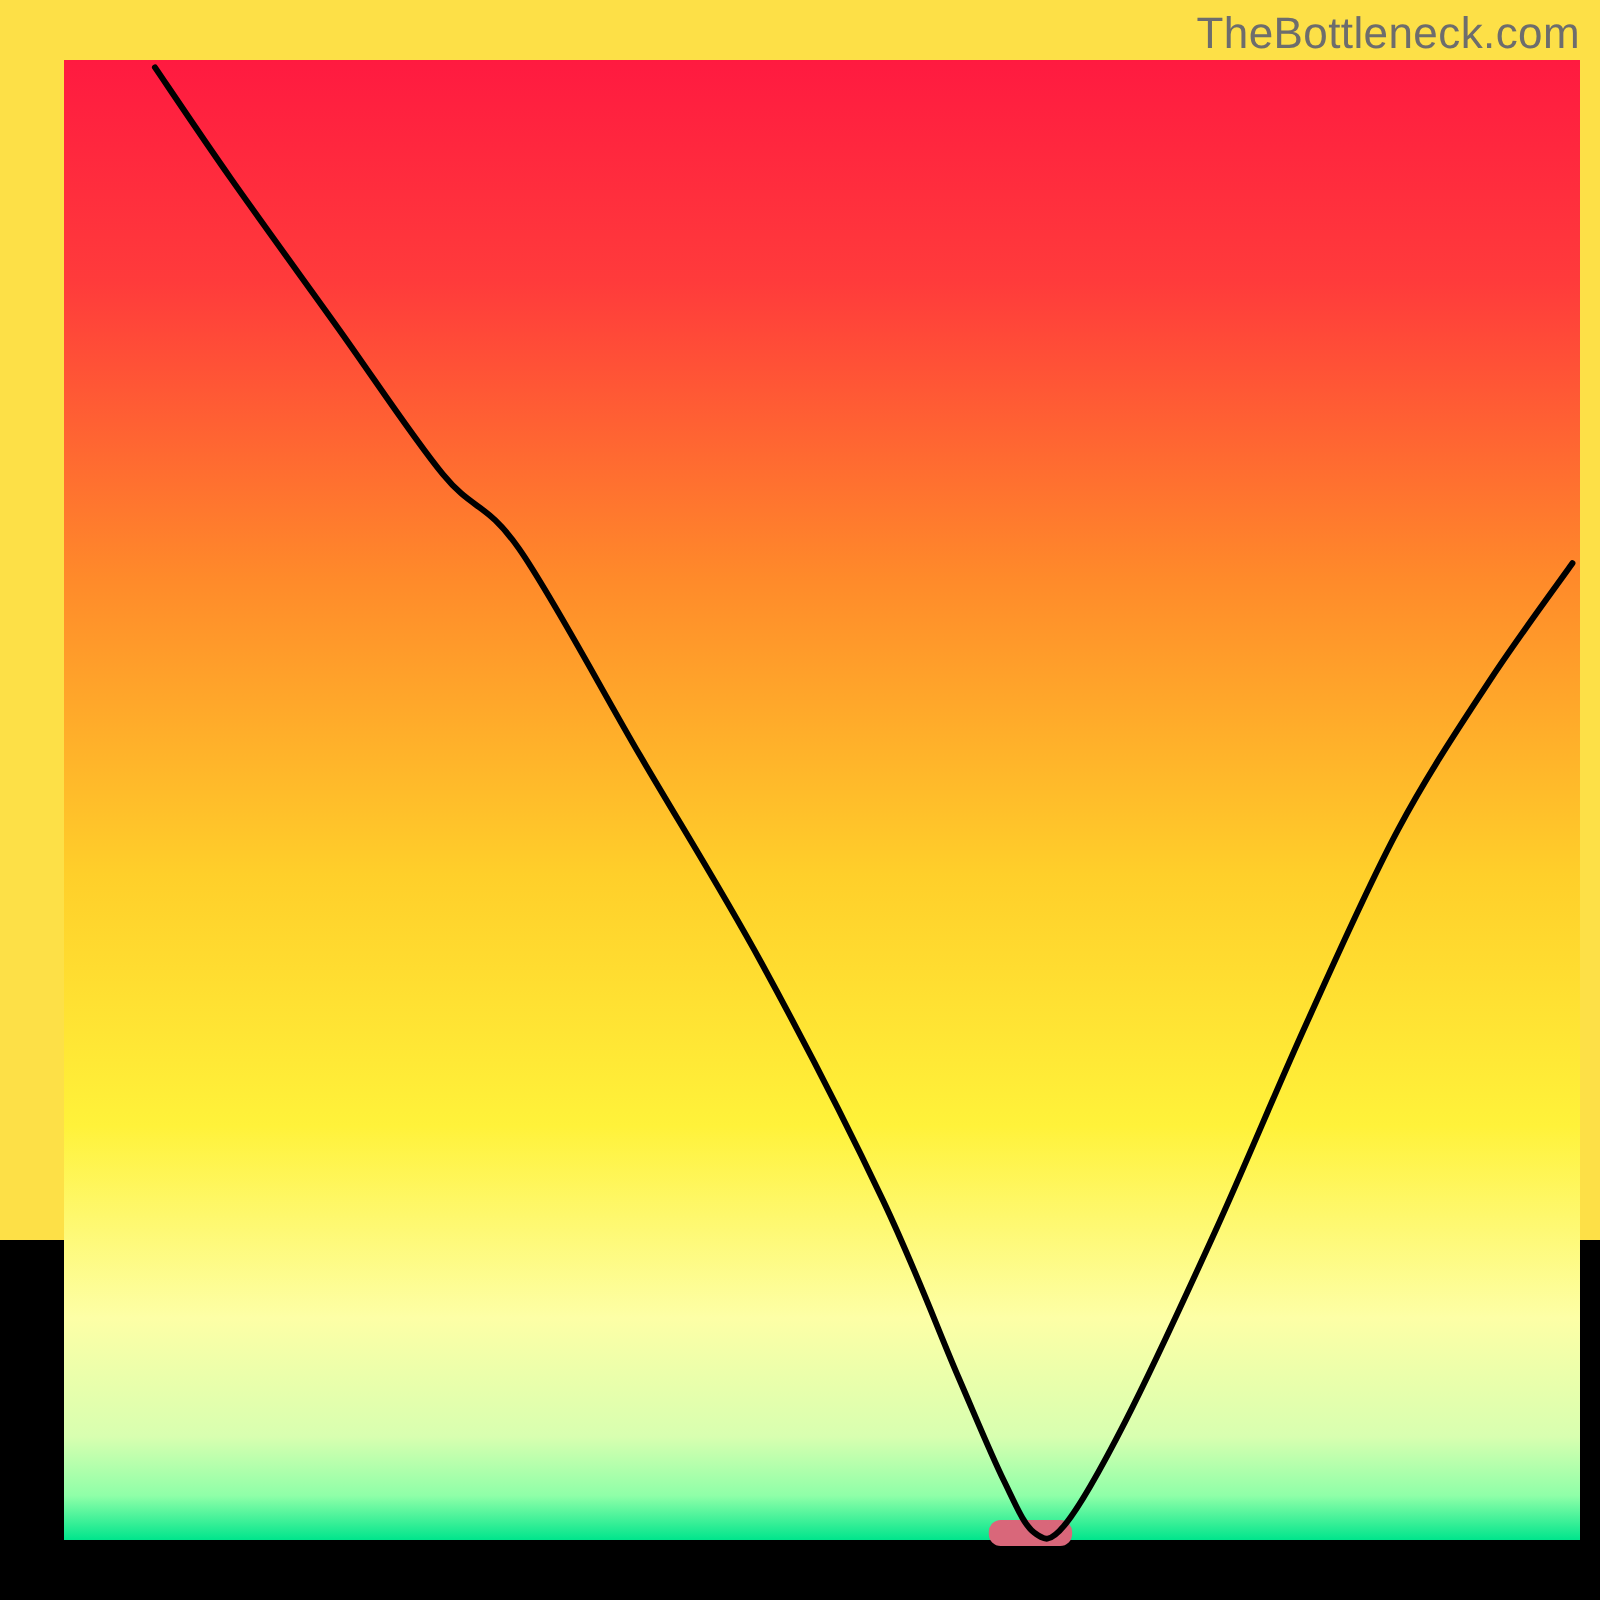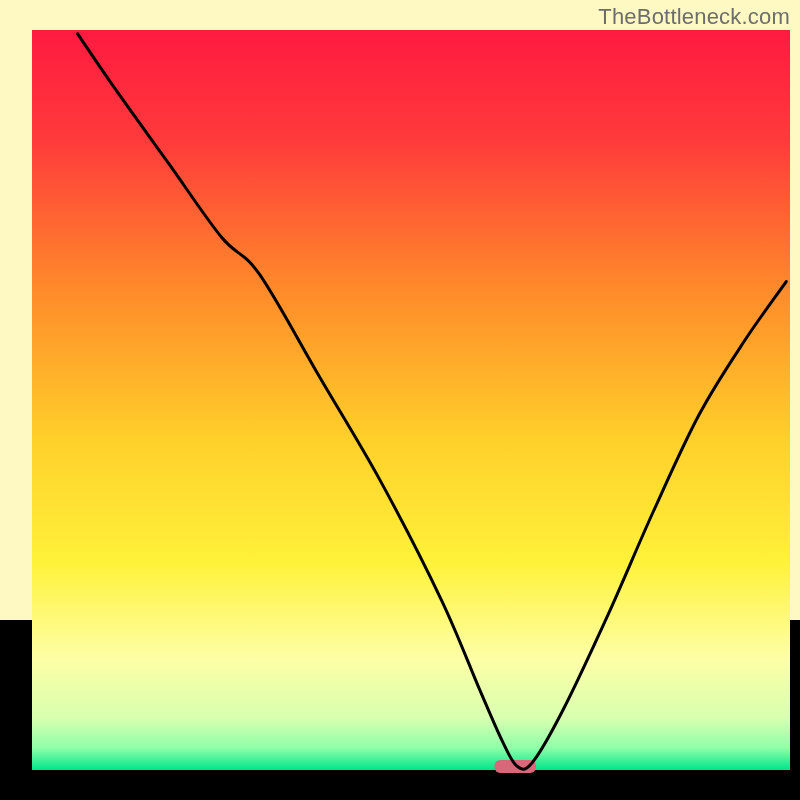--- a/index.html
+++ b/index.html
@@ -8,21 +8,21 @@
     width: 800px;
     height: 800px;
     background: #000;
     overflow: hidden;
     font-family: Arial, Helvetica, sans-serif;
   }
   .outer {
     position: relative;
     width: 800px;
     height: 620px;
-    background: #fef9c3;
+    background: #fde047;
   }
   svg {
     display: block;
   }
   .watermark {
     position: absolute;
     top: 4px;
     right: 10px;
     color: #6d6d6d;
     font-size: 22px;

